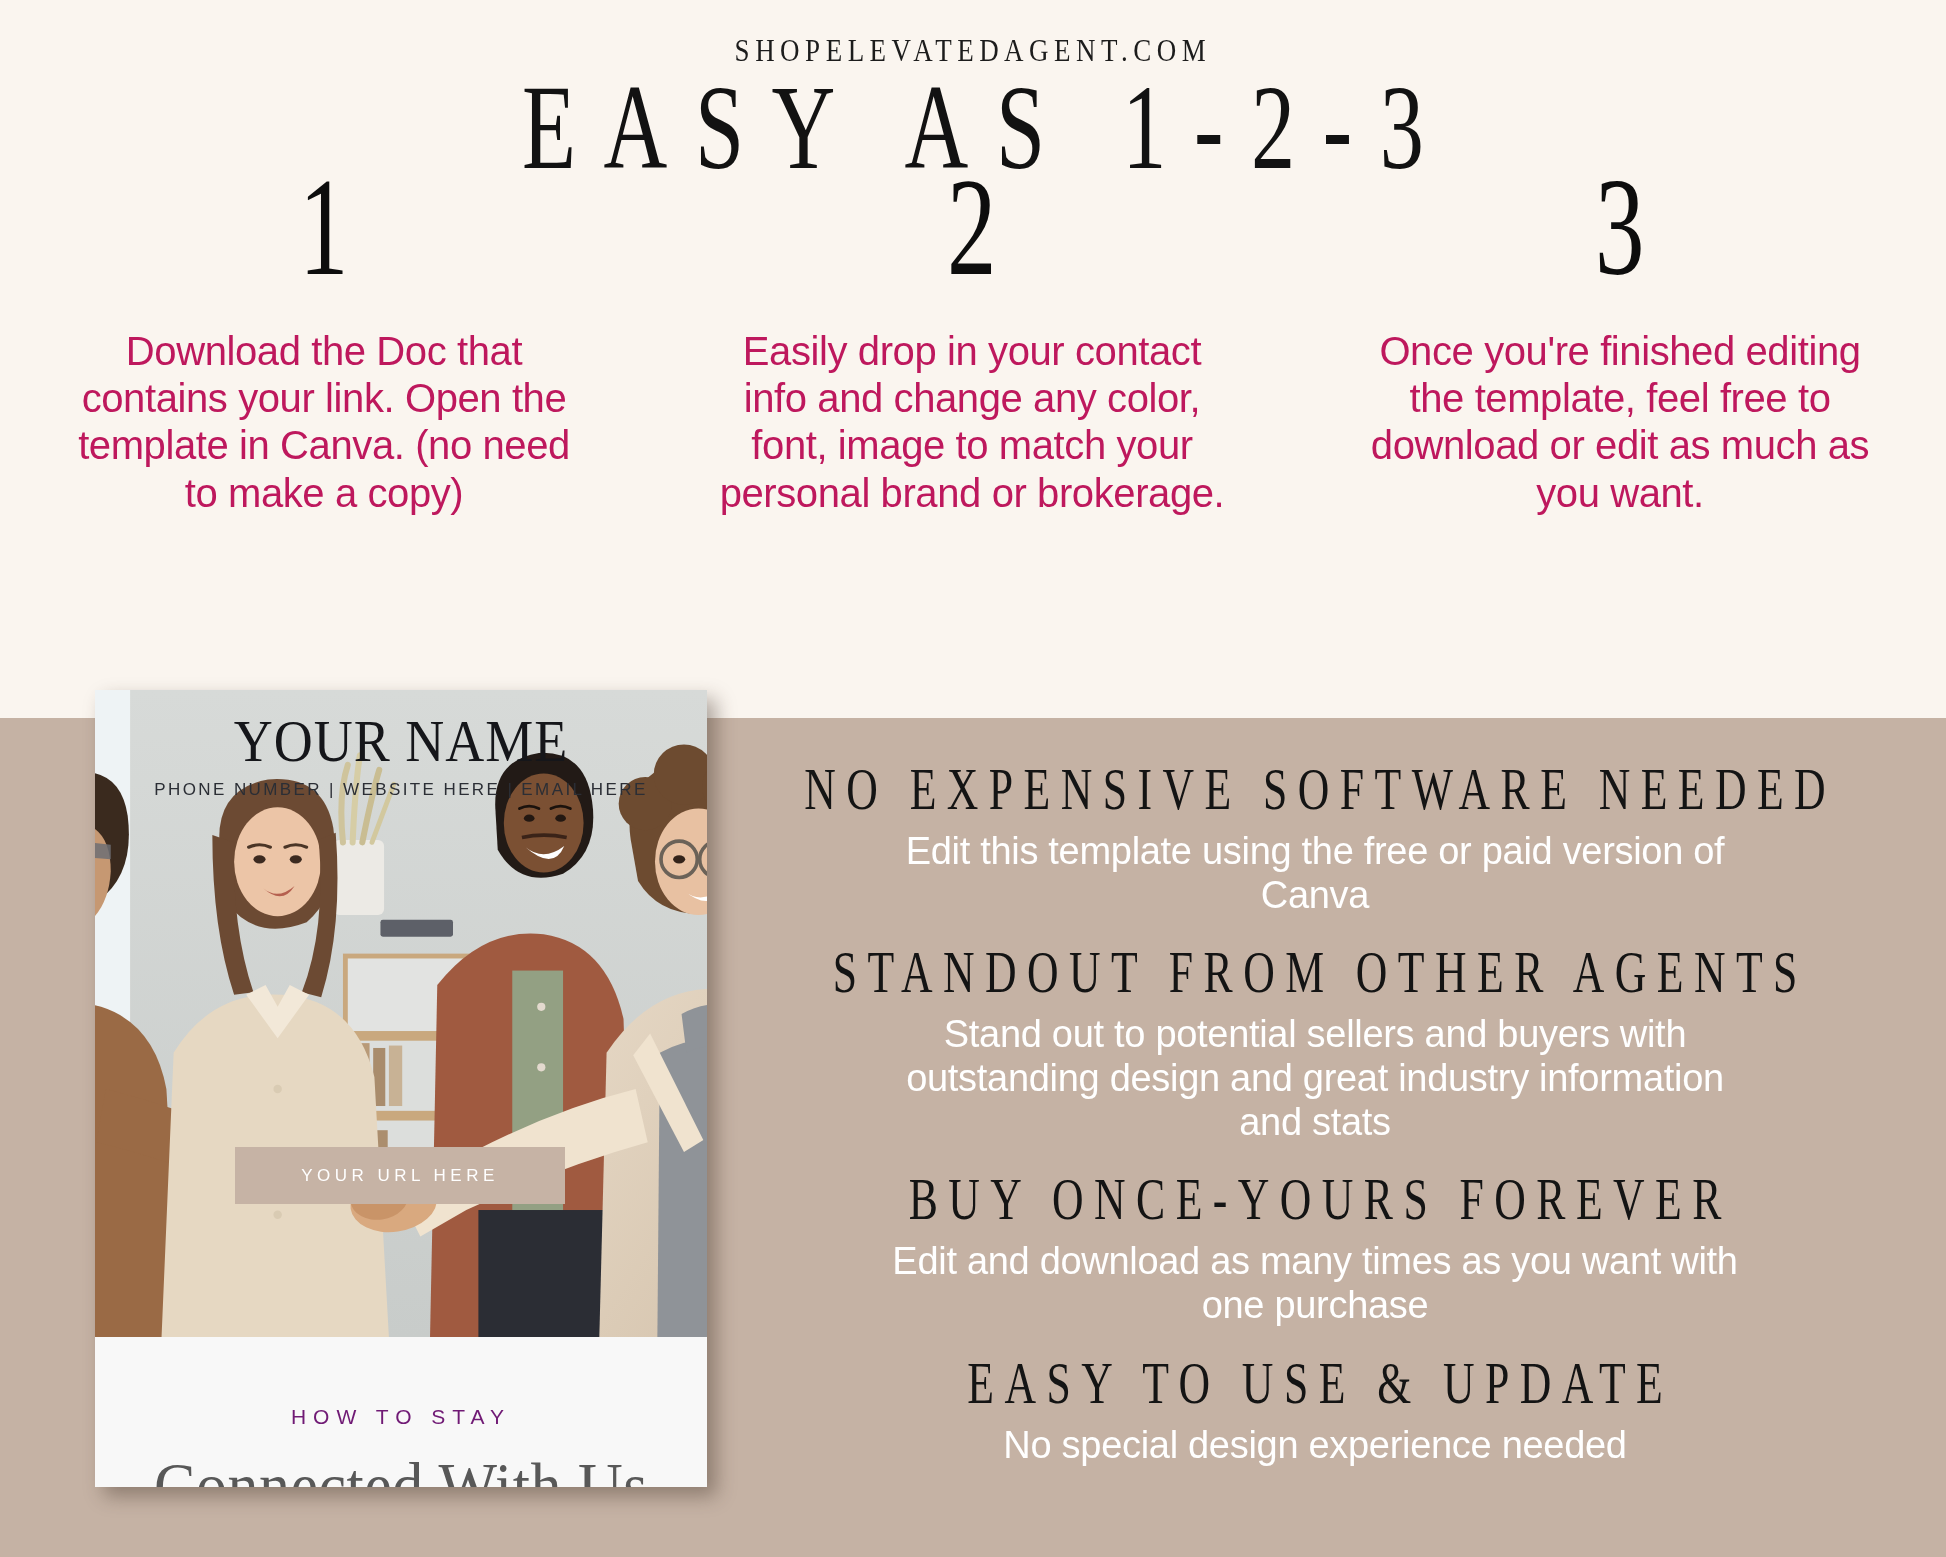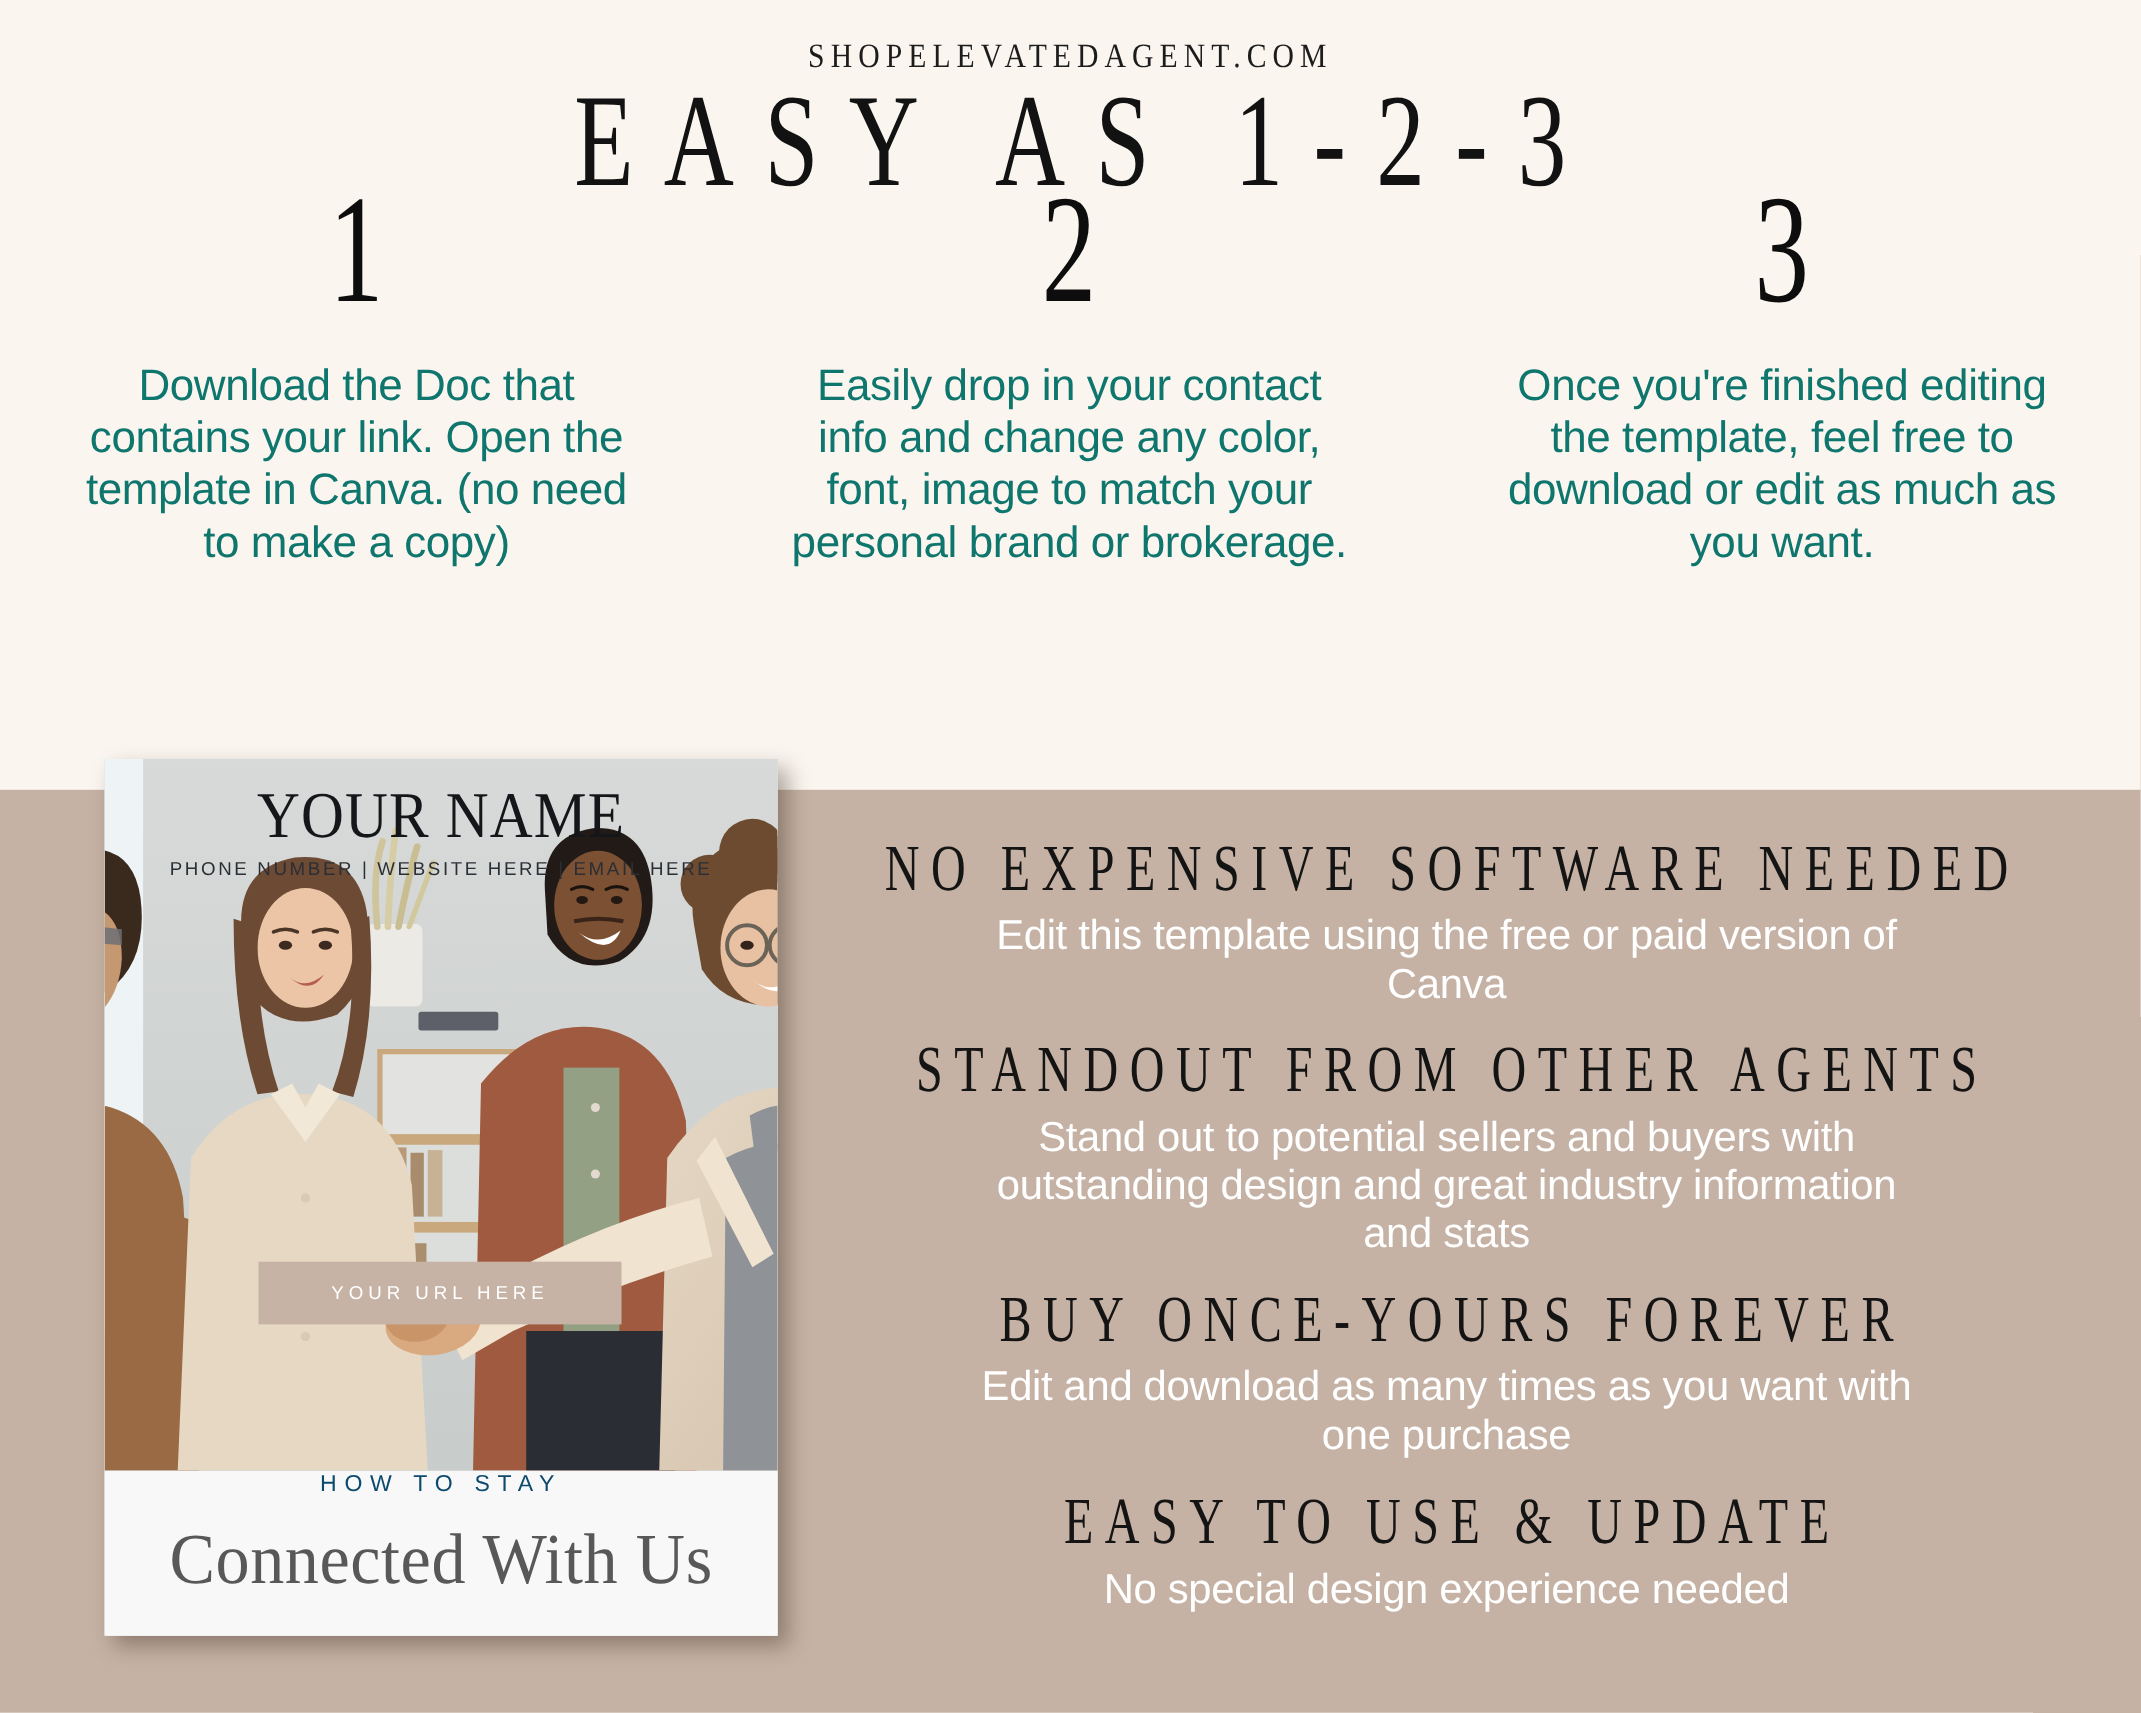--- a/index.html
+++ b/index.html
@@ -82,21 +82,21 @@
     height: 122px;
   }
 
   .step-text {
     margin-top: 36px;
     width: 530px;
     text-align: center;
     font-family: "Liberation Sans", sans-serif;
     font-size: 40px;
     line-height: 1.18;
-    color: #0f766e;
+    color: #be185d;
     letter-spacing: -0.4px;
   }
 
   
   #bottom-section {
     position: absolute;
     left: 0; top: 718px;
     width: 1946px;
     height: 839px;
     background: #c5b2a4;
@@ -174,24 +174,25 @@
 
   #card-lower {
     height: 262px;
     background: #f8f8f8;
     display: flex;
     flex-direction: column;
     align-items: center;
   }
 
   #card-eyebrow {
+    margin-top: 68px;
     font-family: "Liberation Sans", sans-serif;
     font-size: 21px;
     letter-spacing: 7px;
-    color: #0c4a6e;
+    color: #701a75;
     text-align: right;
   }
 
   #card-headline {
     margin-top: 22px;
     font-family: "Liberation Serif", serif;
     font-size: 62px;
     color: #585858;
     letter-spacing: 0.5px;
     transform: scaleY(1.05);

